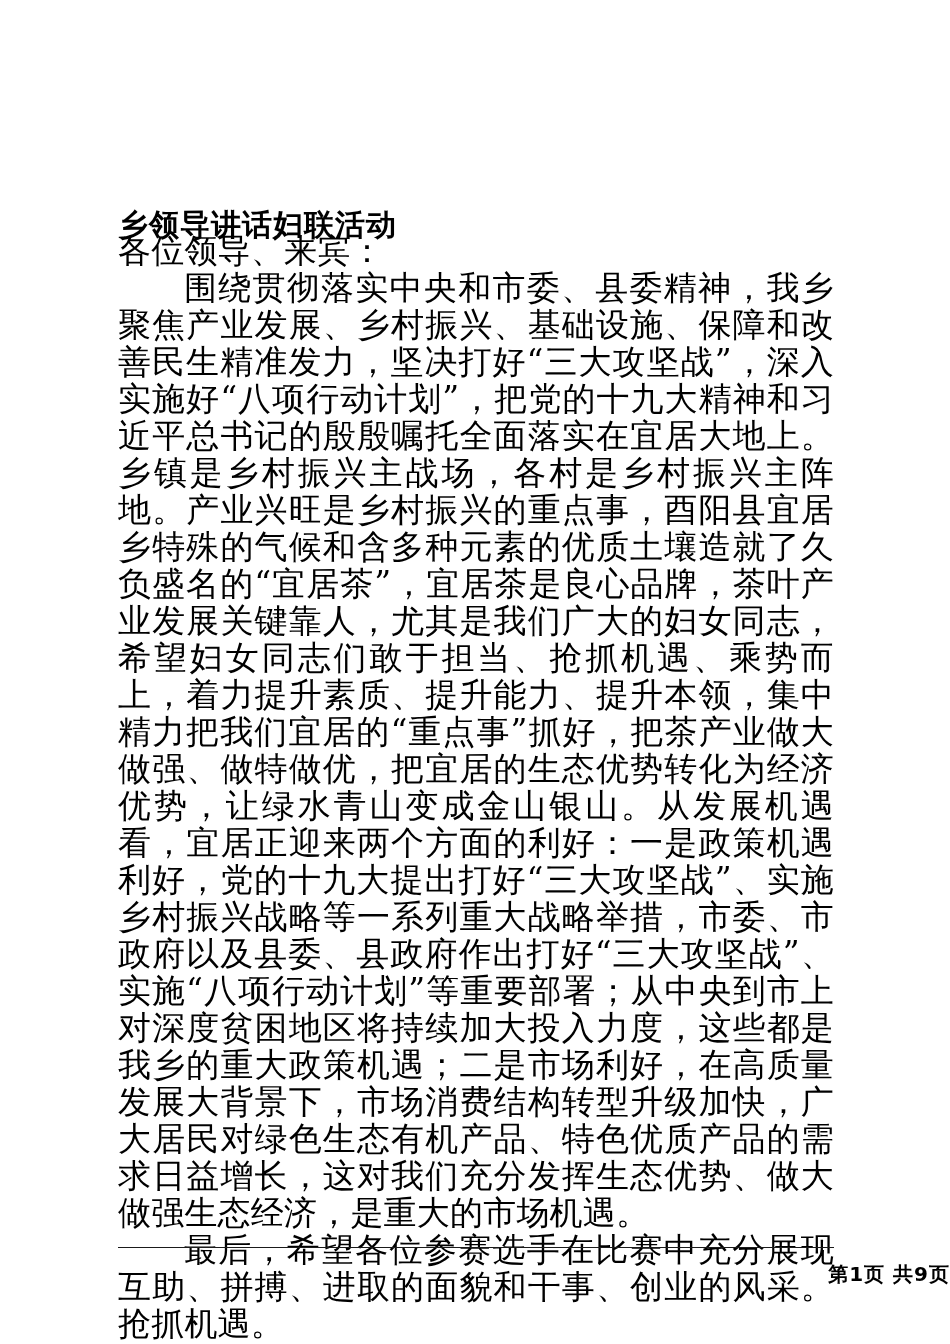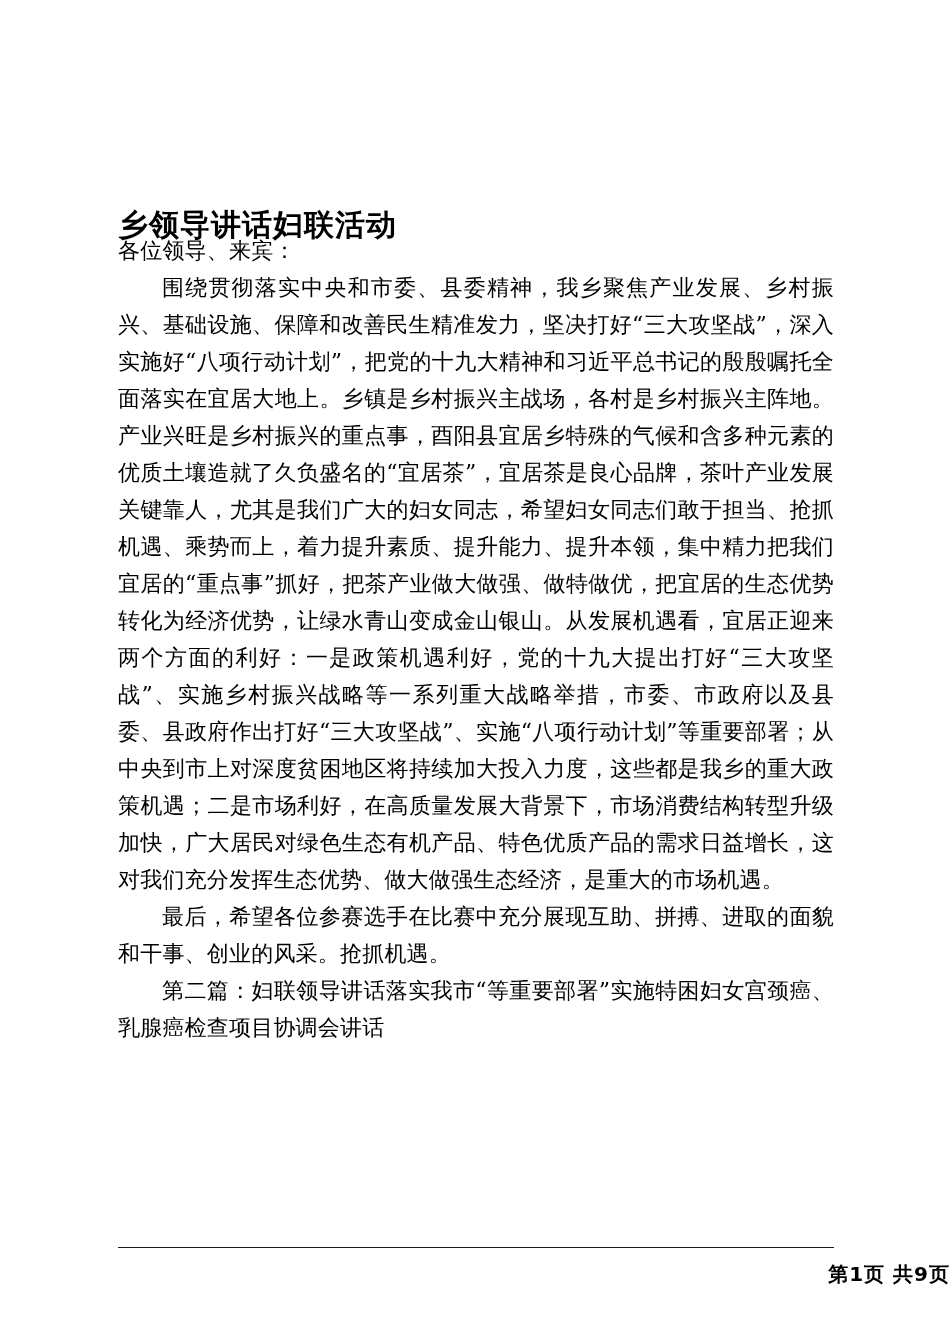--- a/index.html
+++ b/index.html
@@ -34,21 +34,21 @@
     line-height: 1.25;
   }
   .body-area {
     position: absolute;
     left: 118px;
     top: 232px;
     width: 716px;
   }
   p.para {
     margin: 0;
-    font-size: 22px;
+    font-size: 33px;
     line-height: 37px;
     text-align: justify;
     text-justify: inter-ideograph;
     text-indent: 2em;
     letter-spacing: 0.2px;
     font-family: "DejaVu Serif", "Liberation Serif", serif;
   }
   p.para.no-indent {
     text-indent: 0;
   }

